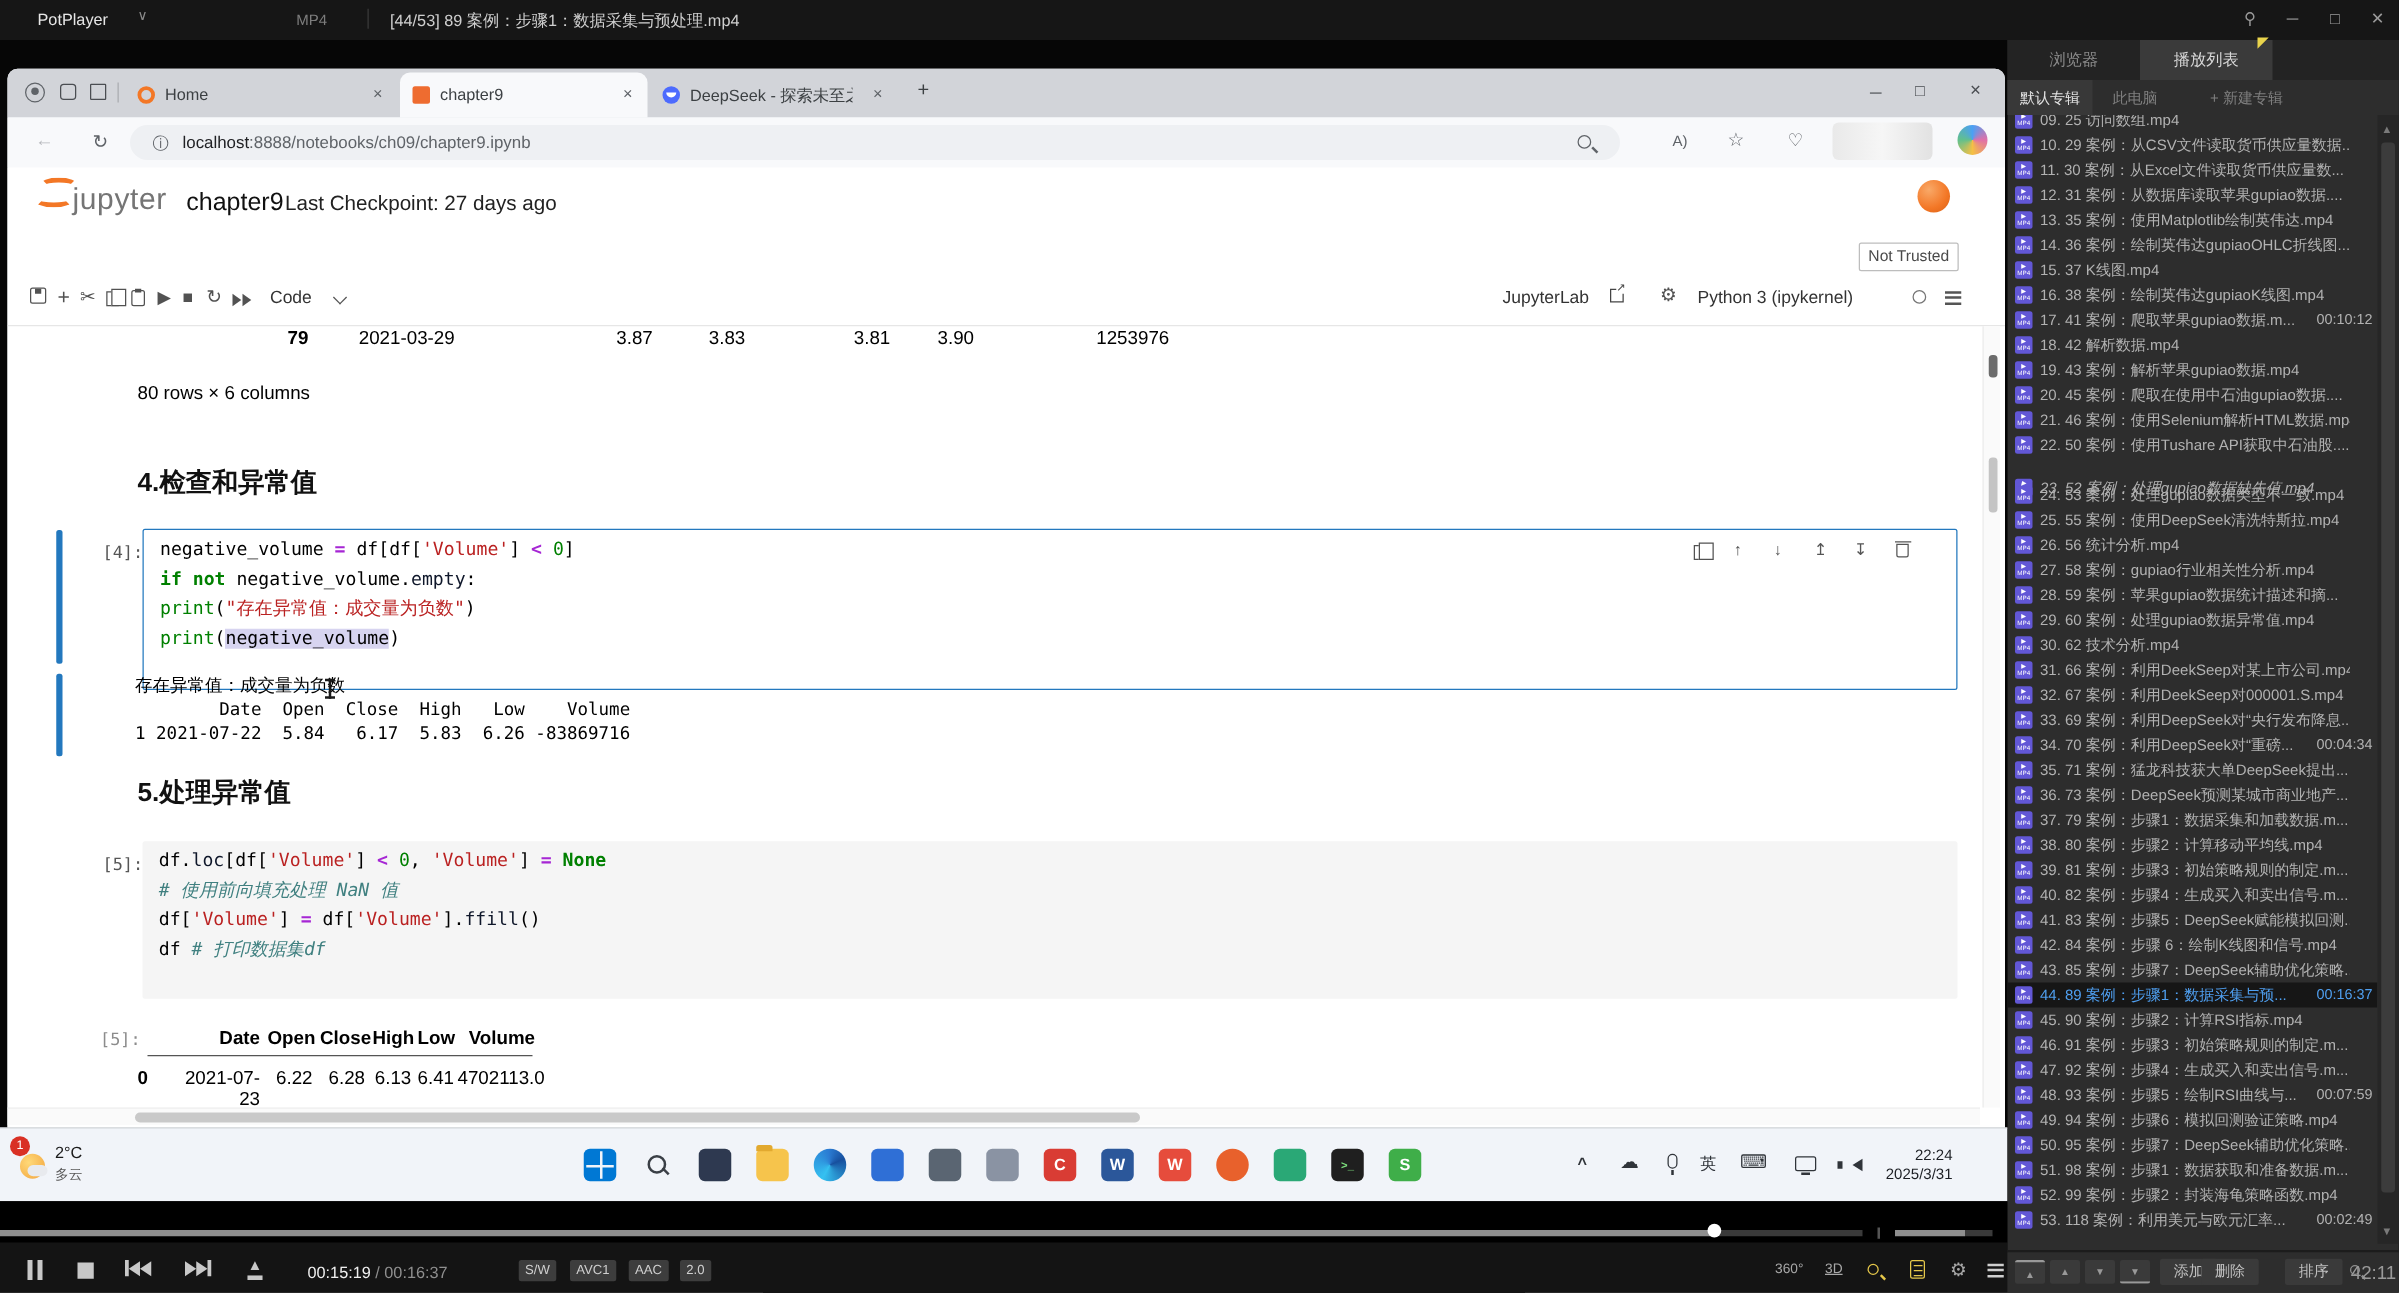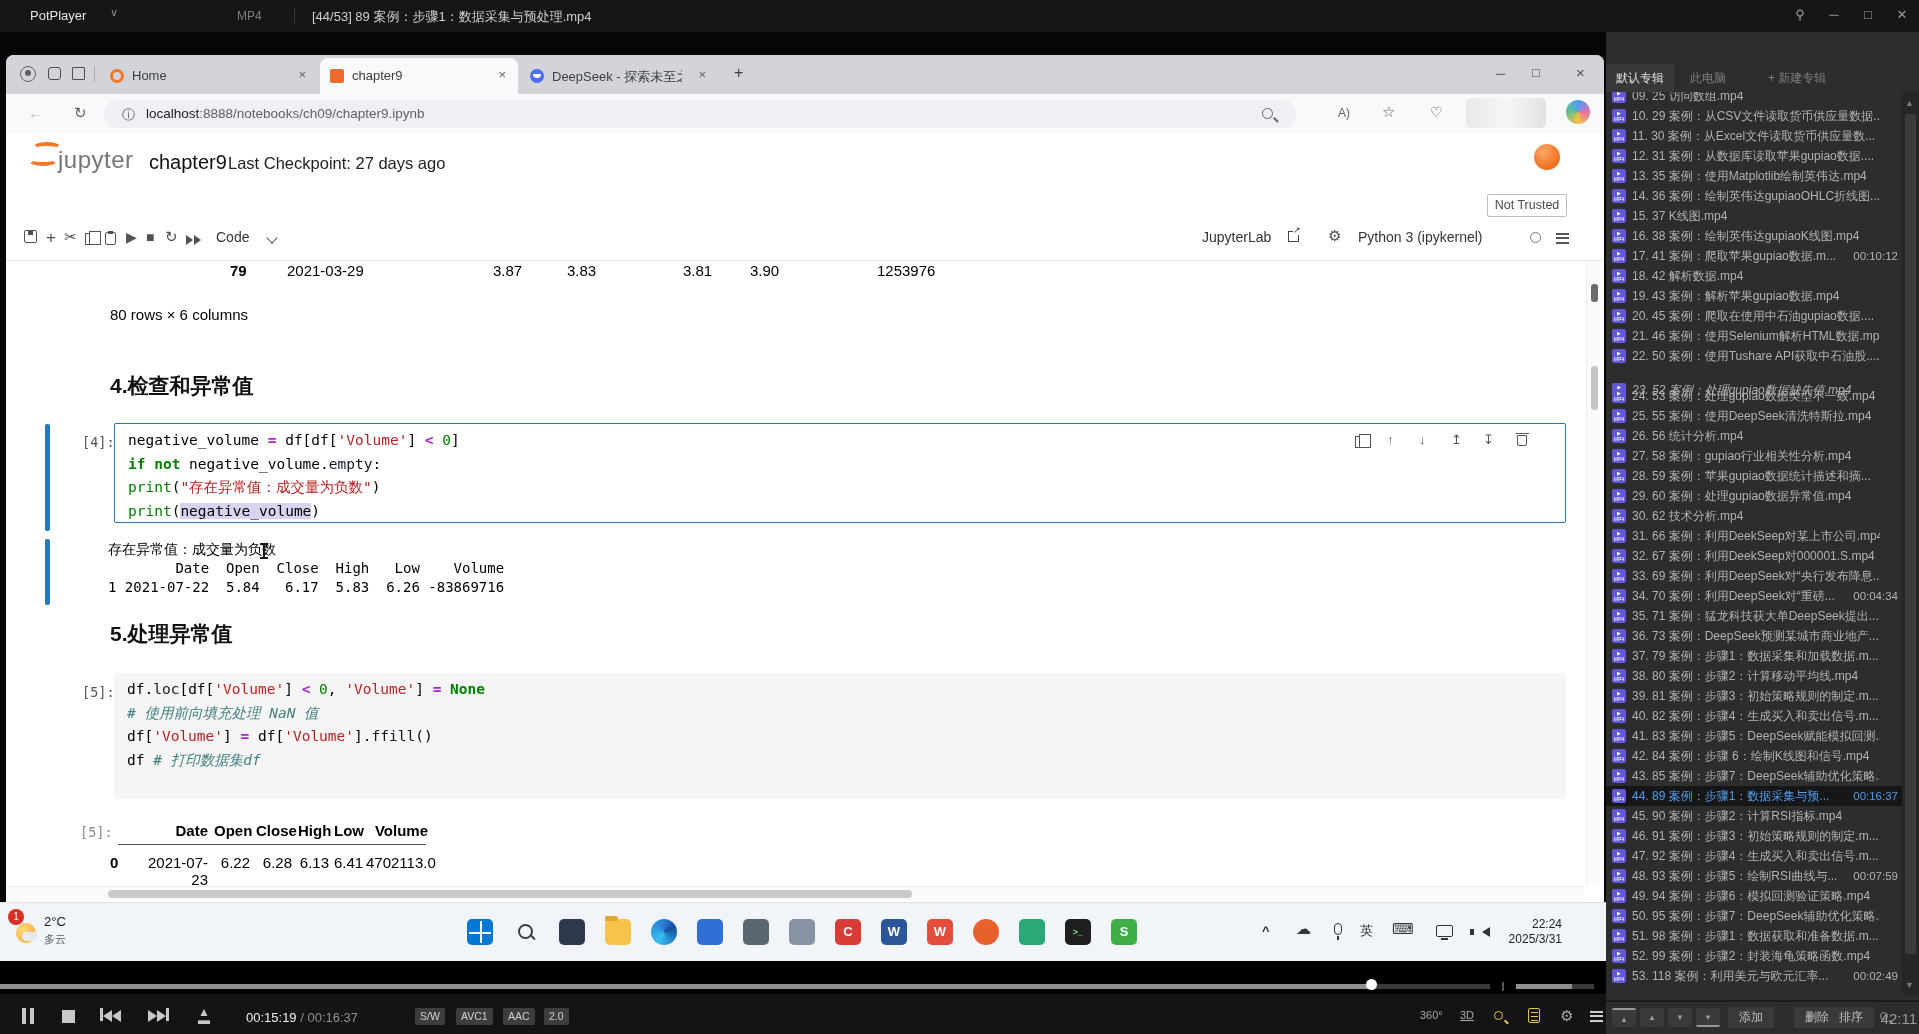--- a/index.html
+++ b/index.html
@@ -292,21 +292,21 @@
           <span style="left: 744px;">3.90</span>
           <span style="left: 871px;">1253976</span>
         </div>
       <div class="abs" style="left:104px;top:172px;font-size:15px;color:#000">80 rows × 6 columns</div>
       <div class="abs heading" style="left:104px;top:238px">4.检查和异常值</div>
 
       <div class="abs bluebar" style="top:290px;height:107px"></div>
       <div class="abs bluebar" style="top:405px;height:66px"></div>
 
       <span class="abs prompt" style="left:76px;top:300px">[4]:</span>
-      <div class="abs cellbox" id="cell4" style="top:289px;height:100px">
+      <div class="abs cellbox" id="cell4" style="top:289px;height:129px">
         <div class="abs code mono" id="code4" style="left:13px;top:5px">
             <div class="cline"><span class="tk-v">negative_volume </span><span class="tk-o">= </span><span class="tk-v">df[df[</span><span class="tk-s">'Volume'</span><span class="tk-v">] </span><span class="tk-o">&lt; </span><span class="tk-n">0</span><span class="tk-v">]</span></div>
             <div class="cline"><span class="tk-k">if not</span><span class="tk-v"> negative_volume.</span><span class="tk-a">empty</span><span class="tk-v">:</span></div>
             <div class="cline"><span class="tk-v">    </span><span class="tk-b">print</span><span class="tk-v">(</span><span class="tk-s">"存在异常值：成交量为负数"</span><span class="tk-v">)</span></div>
             <div class="cline"><span class="tk-v">    </span><span class="tk-b">print</span><span class="tk-v">(</span><span class="tk-hl">negative_volume</span><span class="tk-v">)</span></div>
           </div>
         <div class="abs tbi copy2" style="left:1240px;top:12px"></div>
         <span class="cti" style="left:1272px;top:8px">↑</span>
         <span class="cti" style="left:1304px;top:8px">↓</span>
         <span class="cti" style="left:1336px;top:8px">↥</span>
@@ -425,20 +425,25 @@
     <i></i>
   </div>
 <span class="abs ric" style="left:1560px;top:1007px;font-size:15px">⚙</span>
 <div class="abs ric ham2" style="left:1590px;top:1008px">
     <i></i>
     <i></i>
     <i></i>
   </div>
 
 <div class="abs" id="panel">
+  <div class="abs" id="ptabs">
+    <div class="ptab" id="ptab-browser">浏览器</div>
+    <div class="ptab" id="ptab-list">播放列表</div>
+    <div class="abs" id="pwedge"></div>
+  </div>
   <div class="abs" id="albums">
     <div class="alb active" style="left:0">默认专辑</div>
     <div class="alb" style="left:74px">此电脑</div>
     <div class="alb" style="left:152px">+ 新建专辑</div>
   </div>
   <div class="abs" id="plist">
       <div class="prow2" style="top: -6px;">
         <span class="mp4i">MP4</span>
         <span class="lbl">09. 25 访问数组.mp4</span>
       </div>
@@ -629,18 +634,18 @@
     <div id="pthumb"></div>
     <span class="parrow" style="top:888px">▼</span>
   </div>
   <div class="abs" id="psep"></div>
   <div class="abs" id="pbottom">
     <div class="navb" style="left:6px;border-top:2px solid #999">▲</div>
     <div class="navb" style="left:34px">▲</div>
     <div class="navb" style="left:62px">▼</div>
     <div class="navb" style="left:90px;border-bottom:2px solid #999">▼</div>
     <div class="pbtn" style="left:122px">添加</div>
-    <div class="pbtn" style="left:188px">删除</div>
+    <div class="pbtn" style="left:155px">删除</div>
     <div class="pbtn" style="left:222px">排序</div>
     <div class="gmag" style="left:274px;top:10px"></div>
     <span id="ptotal">42:11</span>
   </div>
 </div>
 
 </body></html>

